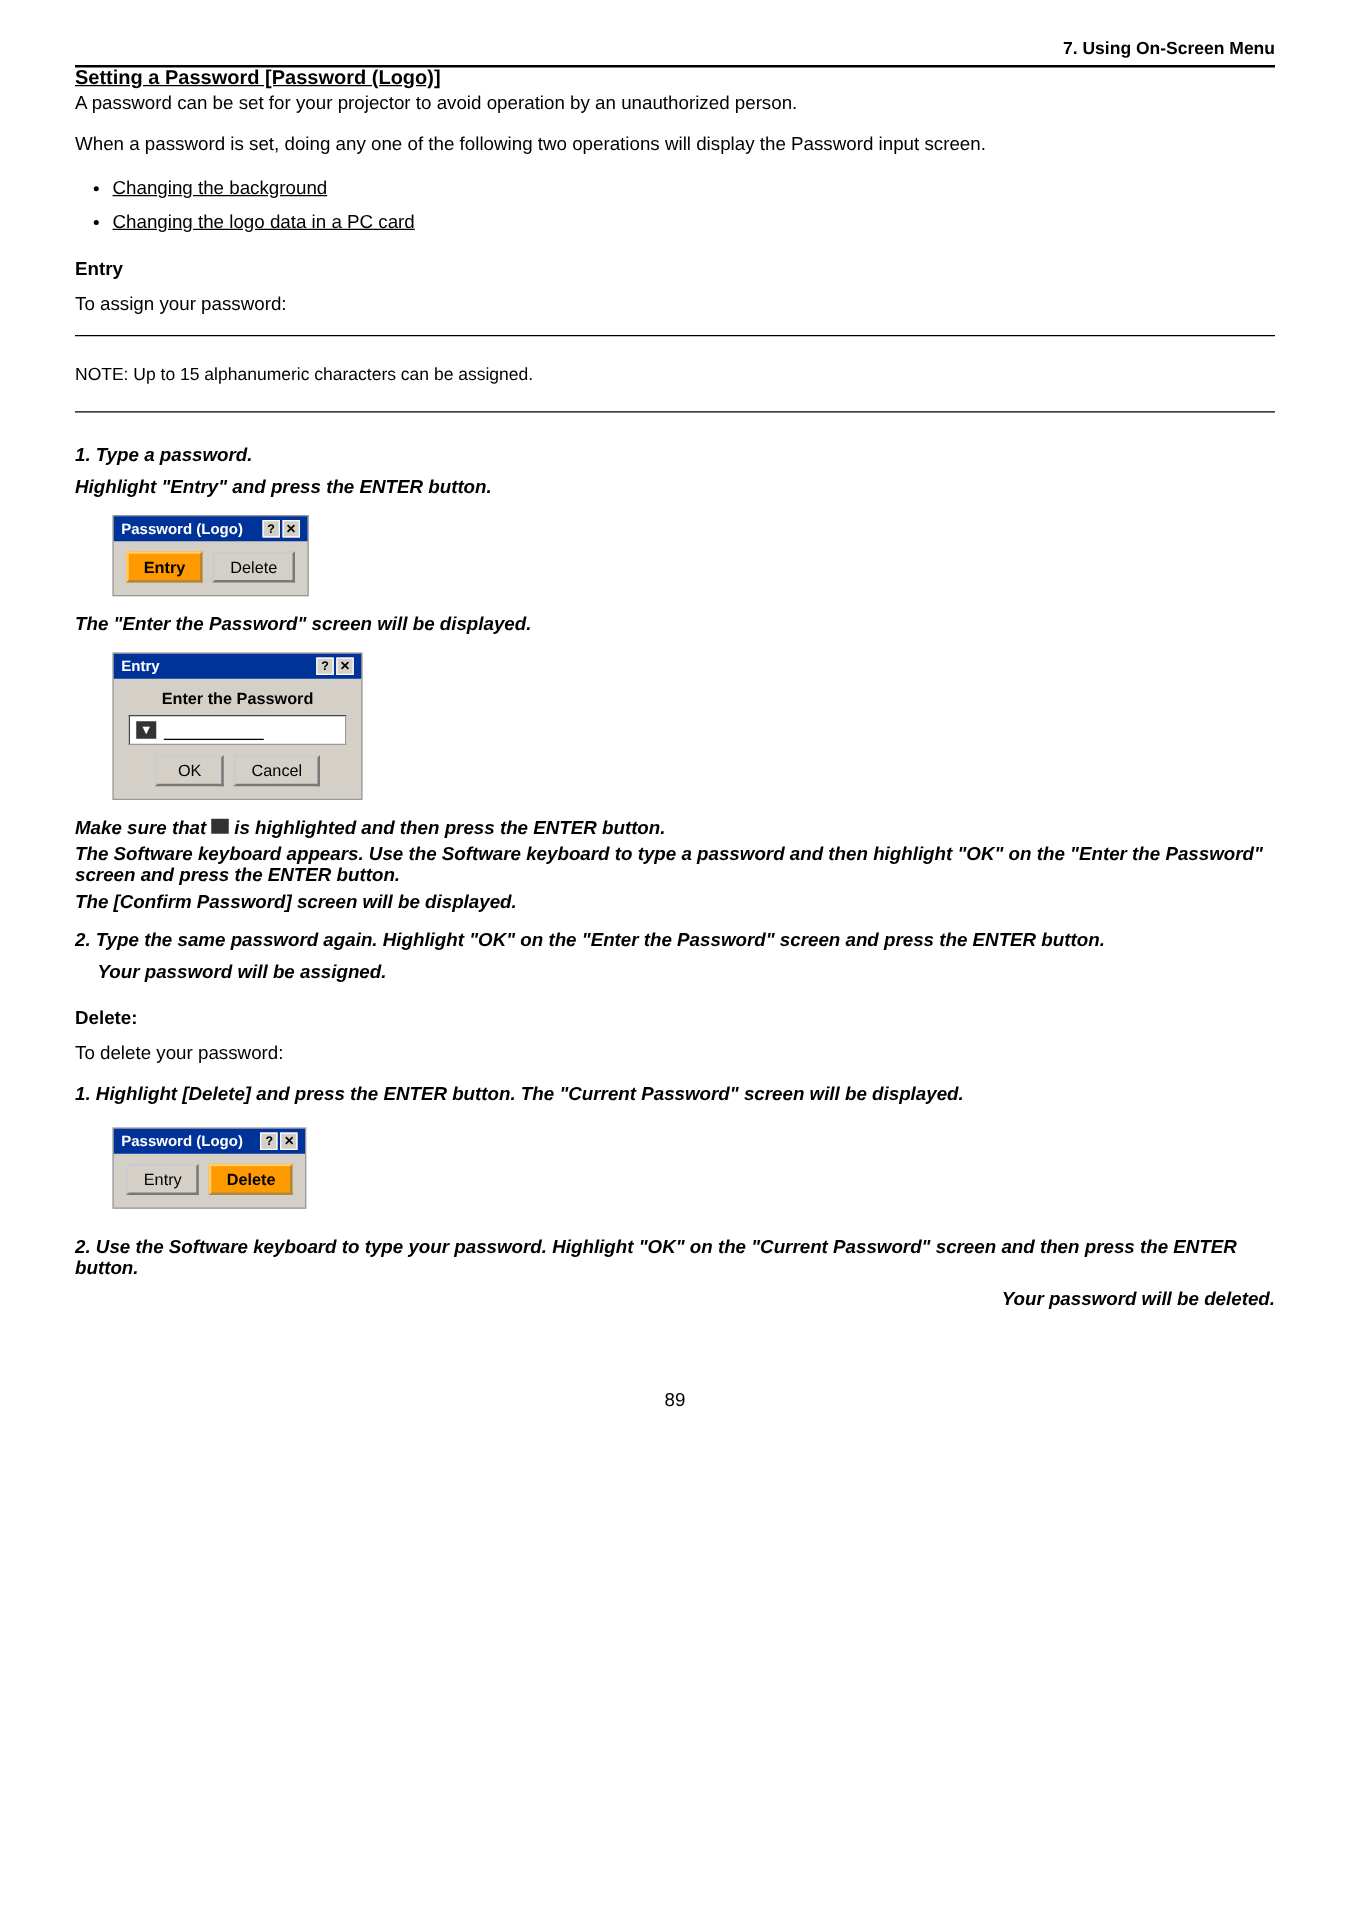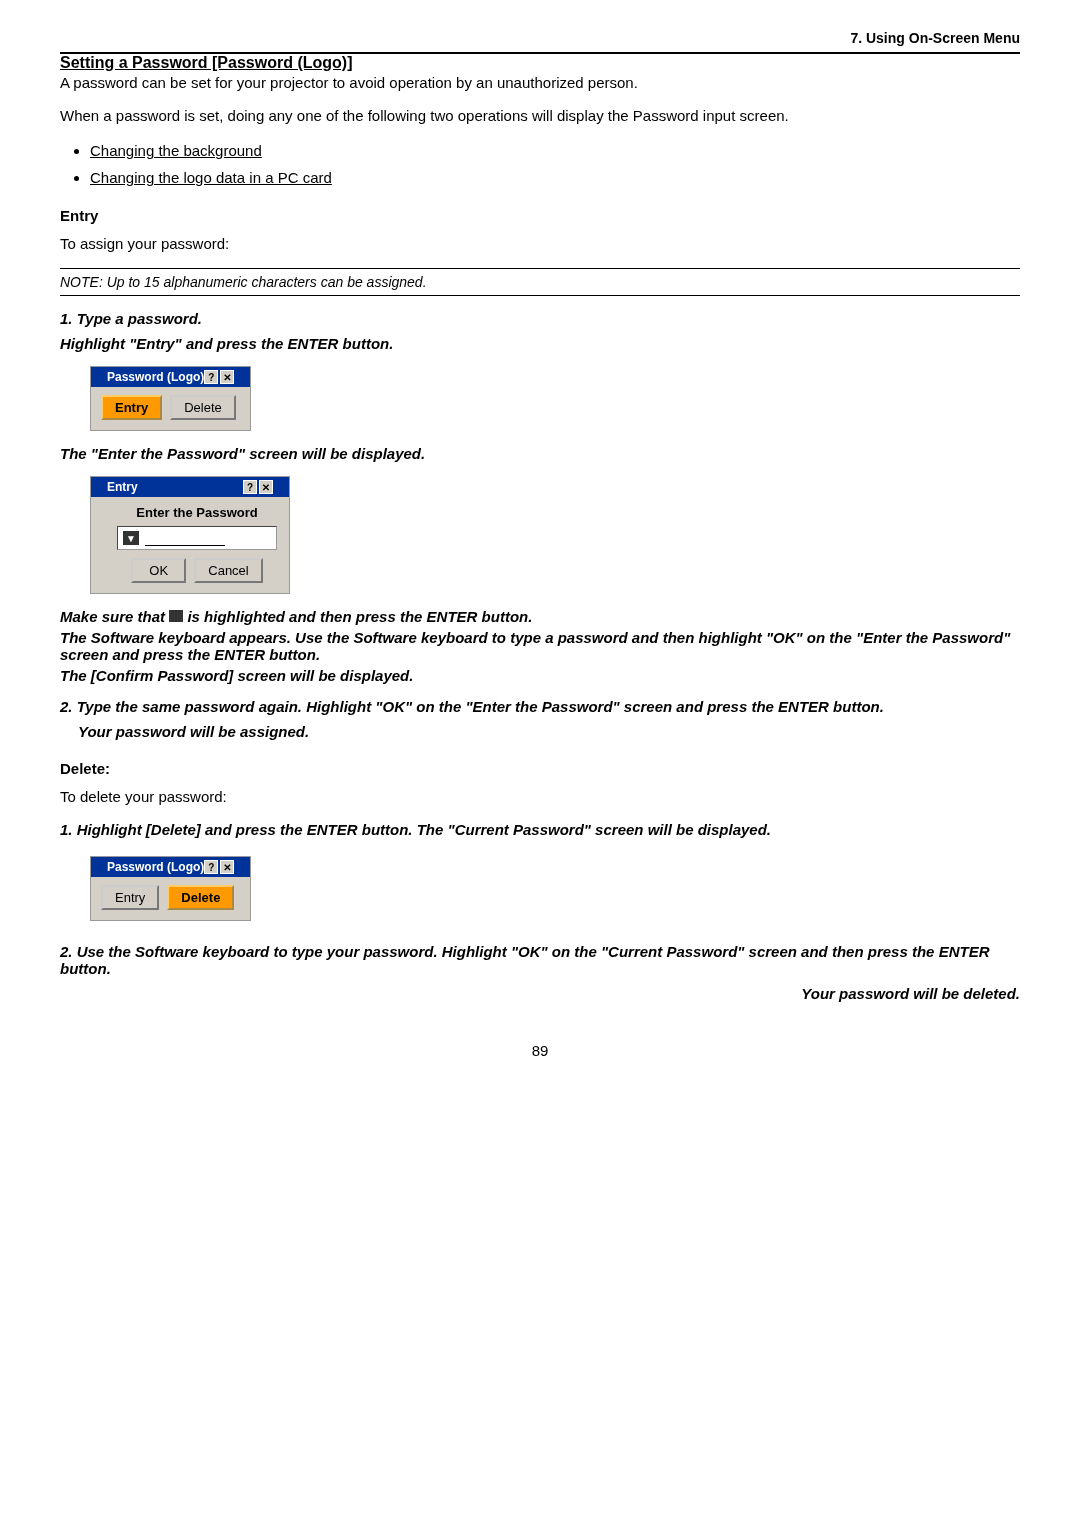--- a/index.html
+++ b/index.html
@@ -38,23 +38,22 @@
       list-style: disc;
     }
     .entry-label {
       font-weight: bold;
       margin-top: 16px;
       margin-bottom: 4px;
     }
     .note-box {
       border-top: 1px solid #000;
       border-bottom: 1px solid #000;
-      padding: 5px 0;
-      margin: 12px 0 14px 0;
-      font-style: italic;
+      padding: 22px 0;
+      margin: 12px 0 26px 0;
       font-size: 14px;
     }
     .numbered-item {
       margin: 12px 0 8px 0;
     }
     .numbered-item .num {
       font-weight: bold;
       font-style: italic;
     }
     .sub-text {
@@ -67,21 +66,21 @@
       display: inline-block;
       background: #d4d0c8;
       margin: 10px 0 10px 30px;
       font-size: 13px;
     }
     .ui-titlebar {
       background: #003399;
       color: #fff;
       font-size: 12px;
       font-weight: bold;
-      padding: 3px 16px;
+      padding: 3px 6px;
       display: flex;
       align-items: center;
       justify-content: space-between;
     }
     .ui-titlebar-icons {
       display: flex;
       gap: 2px;
     }
     .ui-titlebar-btn {
       background: #d4d0c8;
@@ -121,21 +120,21 @@
       display: inline-block;
       background: #d4d0c8;
       margin: 10px 0 10px 30px;
       font-size: 13px;
       min-width: 200px;
     }
     .entry-dialog .ui-titlebar {
       background: #003399;
     }
     .entry-body {
-      padding: 8px 12px 10px 26px;
+      padding: 8px 12px 10px 12px;
     }
     .entry-enter-label {
       font-weight: bold;
       text-align: center;
       margin-bottom: 6px;
       font-size: 13px;
     }
     .entry-input-row {
       display: flex;
       align-items: center;
@@ -169,21 +168,21 @@
       font-weight: bold;
       font-style: italic;
     }
     .delete-label {
       font-weight: bold;
       margin-top: 20px;
       margin-bottom: 4px;
     }
     .page-number {
       text-align: center;
-      margin-top: 40px;
+      margin-top: 64px;
       font-size: 15px;
     }
     .paragraph {
       margin: 8px 0;
       line-height: 1.6;
     }
   </style>
 </head>
 <body>
 

